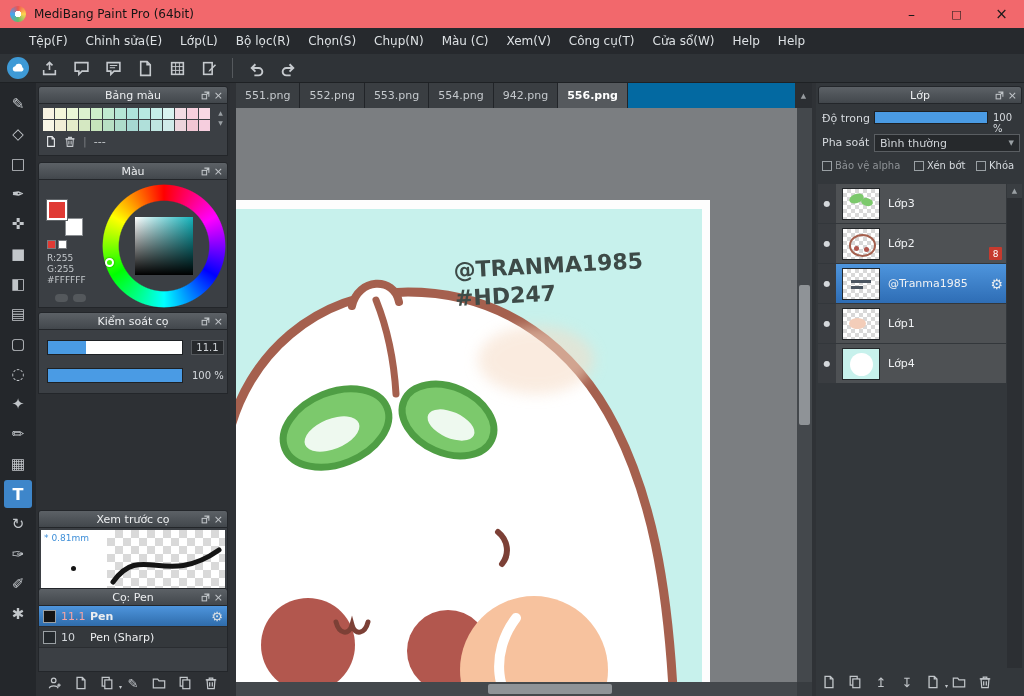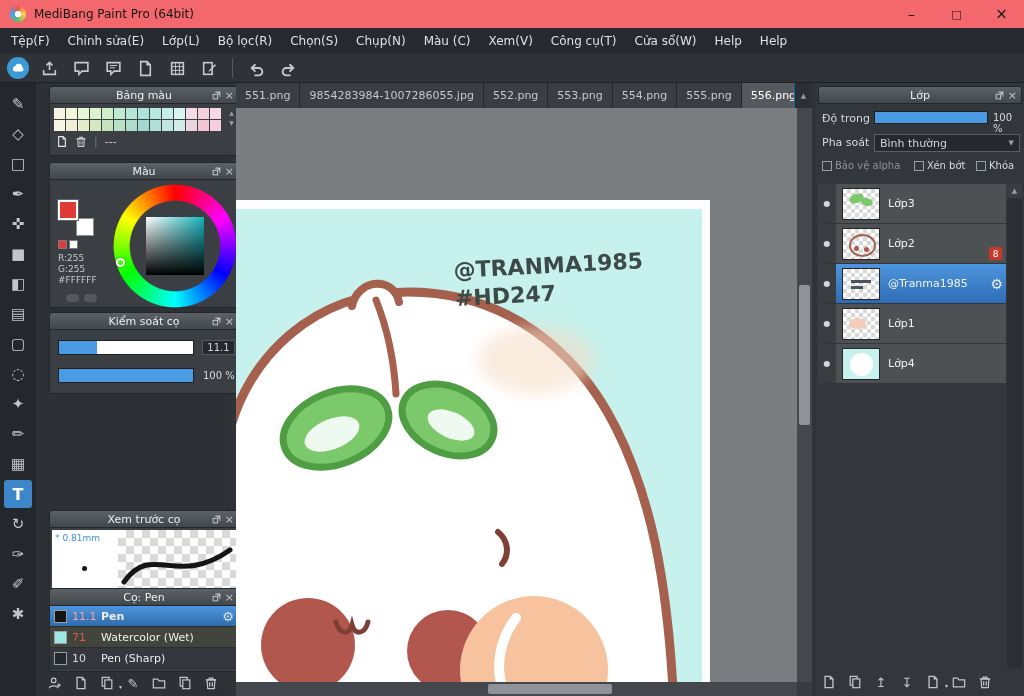--- a/index.html
+++ b/index.html
@@ -10,41 +10,41 @@
   
   .titlebar{position:absolute;left:0;top:0;width:1024px;height:28px;background:#f2686c;display:flex;align-items:center;}
   .app-icon{width:16px;height:16px;border-radius:50%;margin:0 8px 0 10px;
     background:radial-gradient(circle at 50% 50%,#fff 0 3px,rgba(0,0,0,0) 3.5px),
                conic-gradient(#ef5350,#ffd54f,#66bb6a,#42a5f5,#ef5350);}
   .title-text{font-size:12px;color:#151515;}
   .win-btns{position:absolute;right:0;top:0;height:28px;display:flex;}
   .win-btn{width:45px;height:28px;display:flex;align-items:center;justify-content:center;color:#1a1a1a;}
 
   
-  .menubar{position:absolute;left:0;top:28px;width:1024px;height:26px;background:#26292d;display:flex;align-items:center;padding-left:2px;}
+  .menubar{position:absolute;left:0;top:28px;width:1024px;height:26px;background:#26292d;display:flex;align-items:center;padding-left:20px;}
   .menu-item{padding:0 9px;font-size:12px;color:#dde1e4;line-height:26px;white-space:nowrap;}
 
   
   .toolbar{position:absolute;left:0;top:54px;width:1024px;height:29px;background:#2f3337;border-bottom:1px solid #1e2124;
            display:flex;align-items:center;padding-left:7px;gap:8px;}
   .tbtn{width:24px;height:24px;display:flex;align-items:center;justify-content:center;color:#c6cace;}
   .tbtn svg{width:17px;height:17px;}
   .tbtn.cloud{background:#3e9ad6;border-radius:50%;width:22px;height:22px;color:#fff;}
   .tbtn.cloud svg{width:14px;height:14px;}
   .tb-divider{width:1px;height:20px;background:#55595d;margin:0 3px;}
 
   
   .toolcol{position:absolute;left:0;top:83px;width:36px;bottom:0;background:#24272b;padding-top:5px;}
   .tool{width:28px;height:28px;margin:2px auto;display:flex;align-items:center;justify-content:center;
         font-size:15px;color:#c2c6ca;border-radius:3px;}
   .tool.active{background:#3e86ca;color:#fff;font-weight:bold;font-size:16px;}
 
   
   .leftpanels{position:absolute;left:36px;top:83px;width:194px;bottom:0;background:#2d3034;}
-  .panel{position:absolute;left:2px;width:190px;margin-left:11px;}
+  .panel{position:absolute;left:2px;width:190px;}
   .panel-h{position:relative;height:18px;background:linear-gradient(#5c6166,#42474c);border:1px solid #23262a;
            border-radius:3px 3px 0 0;}
   .panel-title{position:absolute;left:0;right:0;top:0;line-height:17px;text-align:center;font-size:11px;color:#eceef0;}
   .ph-btns{position:absolute;right:4px;top:0;height:100%;display:flex;align-items:center;gap:4px;}
   .ph-btns svg{width:9px;height:9px;color:#c2c6ca;display:block;}
   .ph-x{font-size:11px;color:#c2c6ca;line-height:1;}
   .panel-b{position:relative;background:#3b3f44;border:1px solid #23262a;border-top:none;}
 
   
   .swatch-rows{position:absolute;left:4px;top:4px;}
@@ -113,21 +113,21 @@
   .action-btn{width:18px;height:18px;display:flex;align-items:center;justify-content:center;color:#c2c6ca;position:relative;}
   .action-btn svg{width:14px;height:14px;}
   .action-btn .tico{font-size:13px;}
   .caret{position:absolute;right:-6px;bottom:2px;font-size:6px;color:#c2c6ca;}
 
   
   .tabbar{position:absolute;left:236px;top:83px;width:576px;height:25px;background:#0369a1;overflow:hidden;}
   .tabs-flex{display:flex;height:25px;width:558px;overflow:hidden;}
   .tab{height:25px;display:flex;align-items:center;padding:0 9px;font-size:11px;color:#c5c9cd;background:#3a3e42;
     border-right:1px solid #212428;white-space:nowrap;}
-  .tab.active{background:#55595d;color:#fff;}
+  .tab.active{background:#55595d;color:#fff;font-weight:bold;}
   .tab-scroll{position:absolute;right:0;top:0;width:17px;height:25px;display:flex;align-items:center;justify-content:center;
     color:#989ca0;font-size:7px;background:#2b2e32;}
 
   .canvas{position:absolute;left:236px;top:108px;width:561px;height:574px;background:#7b7e81;overflow:hidden;}
   .canvas svg.art{position:absolute;left:0;top:0;}
   .vscroll{position:absolute;left:797px;top:108px;width:15px;height:574px;background:#44484c;}
   .vthumb{position:absolute;left:2px;top:177px;width:11px;height:140px;background:#8f9397;border-radius:2px;}
   .hscroll{position:absolute;left:236px;top:682px;width:561px;height:14px;background:#44484c;}
   .hthumb{position:absolute;left:252px;top:2px;width:124px;height:10px;background:#8f9397;border-radius:2px;}
   .scorner{position:absolute;left:797px;top:682px;width:15px;height:14px;background:#383c40;}
@@ -524,25 +524,20 @@
           <span class="ph-x">×</span>
         </span>
       </div>
       <div class="panel-b" style="height:66px">
           <div class="brush-row r0 selected">
             <span class="bswatch" style="background: rgb(20, 20, 20);"></span>
             <span class="bsize">11.1</span>
             <span class="bname">Pen</span>
             <span class="bgear">⚙</span>
           </div>
-          <div class="brush-row r1">
-            <span class="bswatch" style="background: rgb(156, 232, 224);"></span>
-            <span class="bsize">71</span>
-            <span class="bname">Watercolor (Wet)</span>
-          </div>
           <div class="brush-row r2">
             <span class="bswatch" style="background: rgb(35, 40, 44);"></span>
             <span class="bsize">10</span>
             <span class="bname">Pen (Sharp)</span>
           </div>
         </div>
     </div>
 
     <div class="brush-actions">
         <div class="action-btn">
@@ -590,25 +585,24 @@
               <use href="#i-trash"></use>
             </svg>
           </span>
         </div>
       </div>
   </div>
 
   <div class="tabbar">
     <div class="tabs-flex">
         <div class="tab">551.png</div>
-        <div class="tab">9854283984-1007286055.jpg</div>
         <div class="tab">552.png</div>
         <div class="tab">553.png</div>
         <div class="tab">554.png</div>
-        <div class="tab">555.png</div>
+        <div class="tab">942.png</div>
         <div class="tab active">556.png</div>
       </div>
     <div class="tab-scroll">▲</div>
   </div>
 
   <div class="canvas">
     <svg class="art" viewBox="0 0 561 574" width="561" height="574">
       <defs>
           <filter id="blur7" x="-50%" y="-50%" width="200%" height="200%">
             <feGaussianBlur stdDeviation="7"></feGaussianBlur>

